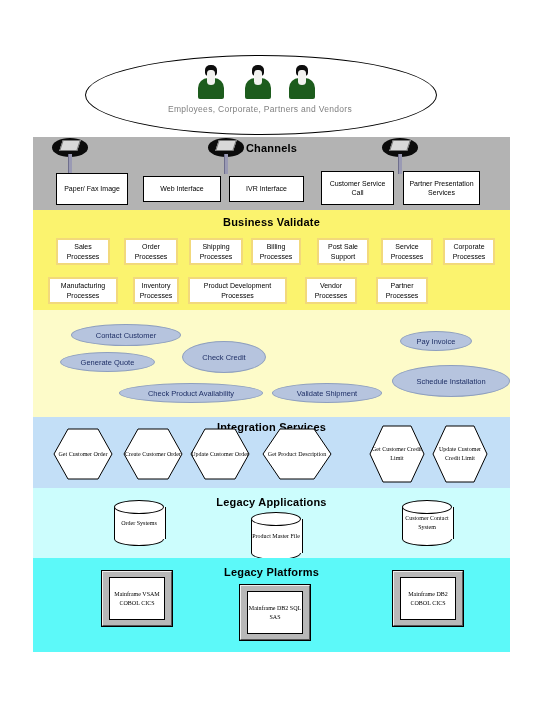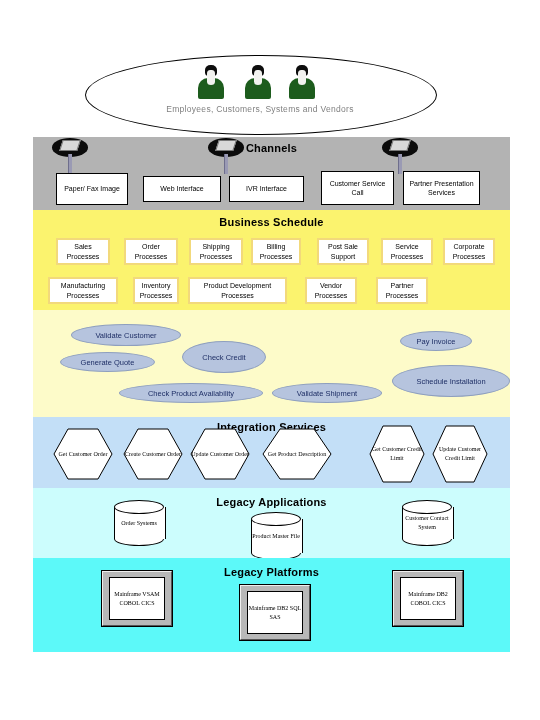--- a/index.html
+++ b/index.html
@@ -113,21 +113,21 @@
       <div class="head"></div>
       <div class="face"></div>
   </div>
   <div class="person" style="left:289px;top:65px;">
     <div class="body"></div>
       <div class="collar"></div>
       <div class="head"></div>
       <div class="face"></div>
   </div>
 
-  <div class="actor-caption">Employees, Customers, Systems and Vendors</div>
+  <div class="actor-caption">Employees, Corporate, Partners and Vendors</div>
 
   <div class="band band-channels"></div>
   <div class="band-title" style="left:33px;top:142px;">Channels</div>
 
   <div class="hub" style="left:52px;top:138px;">
     <div class="disk"></div>
       <div class="chip"></div>
       <div class="stem"></div>
   </div>
   <div class="hub" style="left:208px;top:138px;">
@@ -141,39 +141,39 @@
       <div class="stem"></div>
   </div>
 
   <div class="chbox" style="left:56px;top:173px;width:72px;height:32px;">Paper/ Fax Image</div>
   <div class="chbox" style="left:143px;top:176px;width:78px;height:26px;">Web Interface</div>
   <div class="chbox" style="left:229px;top:176px;width:75px;height:26px;">IVR Interface</div>
   <div class="chbox" style="left:321px;top:171px;width:73px;height:34px;">Customer Service Call</div>
   <div class="chbox" style="left:403px;top:171px;width:77px;height:34px;">Partner Presentation Services</div>
 
   <div class="band band-bproc"></div>
-  <div class="band-title" style="left:33px;top:216px;">Business Schedule</div>
+  <div class="band-title" style="left:33px;top:216px;">Business Validate</div>
 
   <div class="bpbox" style="left:56px;top:238px;width:54px;height:27px;">Sales Processes</div>
   <div class="bpbox" style="left:124px;top:238px;width:54px;height:27px;">Order Processes</div>
   <div class="bpbox" style="left:189px;top:238px;width:54px;height:27px;">Shipping Processes</div>
   <div class="bpbox" style="left:251px;top:238px;width:50px;height:27px;">Billing Processes</div>
   <div class="bpbox" style="left:317px;top:238px;width:52px;height:27px;">Post Sale Support</div>
   <div class="bpbox" style="left:381px;top:238px;width:52px;height:27px;">Service Processes</div>
   <div class="bpbox" style="left:443px;top:238px;width:52px;height:27px;">Corporate Processes</div>
 
   <div class="bpbox" style="left:48px;top:277px;width:70px;height:27px;">Manufacturing Processes</div>
   <div class="bpbox" style="left:133px;top:277px;width:46px;height:27px;">Inventory Processes</div>
   <div class="bpbox" style="left:188px;top:277px;width:99px;height:27px;">Product Development Processes</div>
   <div class="bpbox" style="left:305px;top:277px;width:52px;height:27px;">Vendor Processes</div>
   <div class="bpbox" style="left:376px;top:277px;width:52px;height:27px;">Partner Processes</div>
 
   <div class="band band-bserv"></div>
 
-  <div class="svc" style="left:71px;top:324px;width:110px;height:22px;">Validate Customer</div>
+  <div class="svc" style="left:71px;top:324px;width:110px;height:22px;">Contact Customer</div>
   <div class="svc" style="left:182px;top:341px;width:84px;height:32px;">Check Credit</div>
   <div class="svc" style="left:400px;top:331px;width:72px;height:20px;">Pay Invoice</div>
   <div class="svc" style="left:60px;top:352px;width:95px;height:20px;">Generate Quote</div>
   <div class="svc" style="left:392px;top:365px;width:118px;height:32px;">Schedule Installation</div>
   <div class="svc" style="left:272px;top:383px;width:110px;height:20px;">Validate Shipment</div>
   <div class="svc" style="left:119px;top:383px;width:144px;height:20px;">Check Product Availability</div>
 
   <div class="band band-integ"></div>
   <div class="band-title" style="left:33px;top:421px;">Integration Services</div>
 

